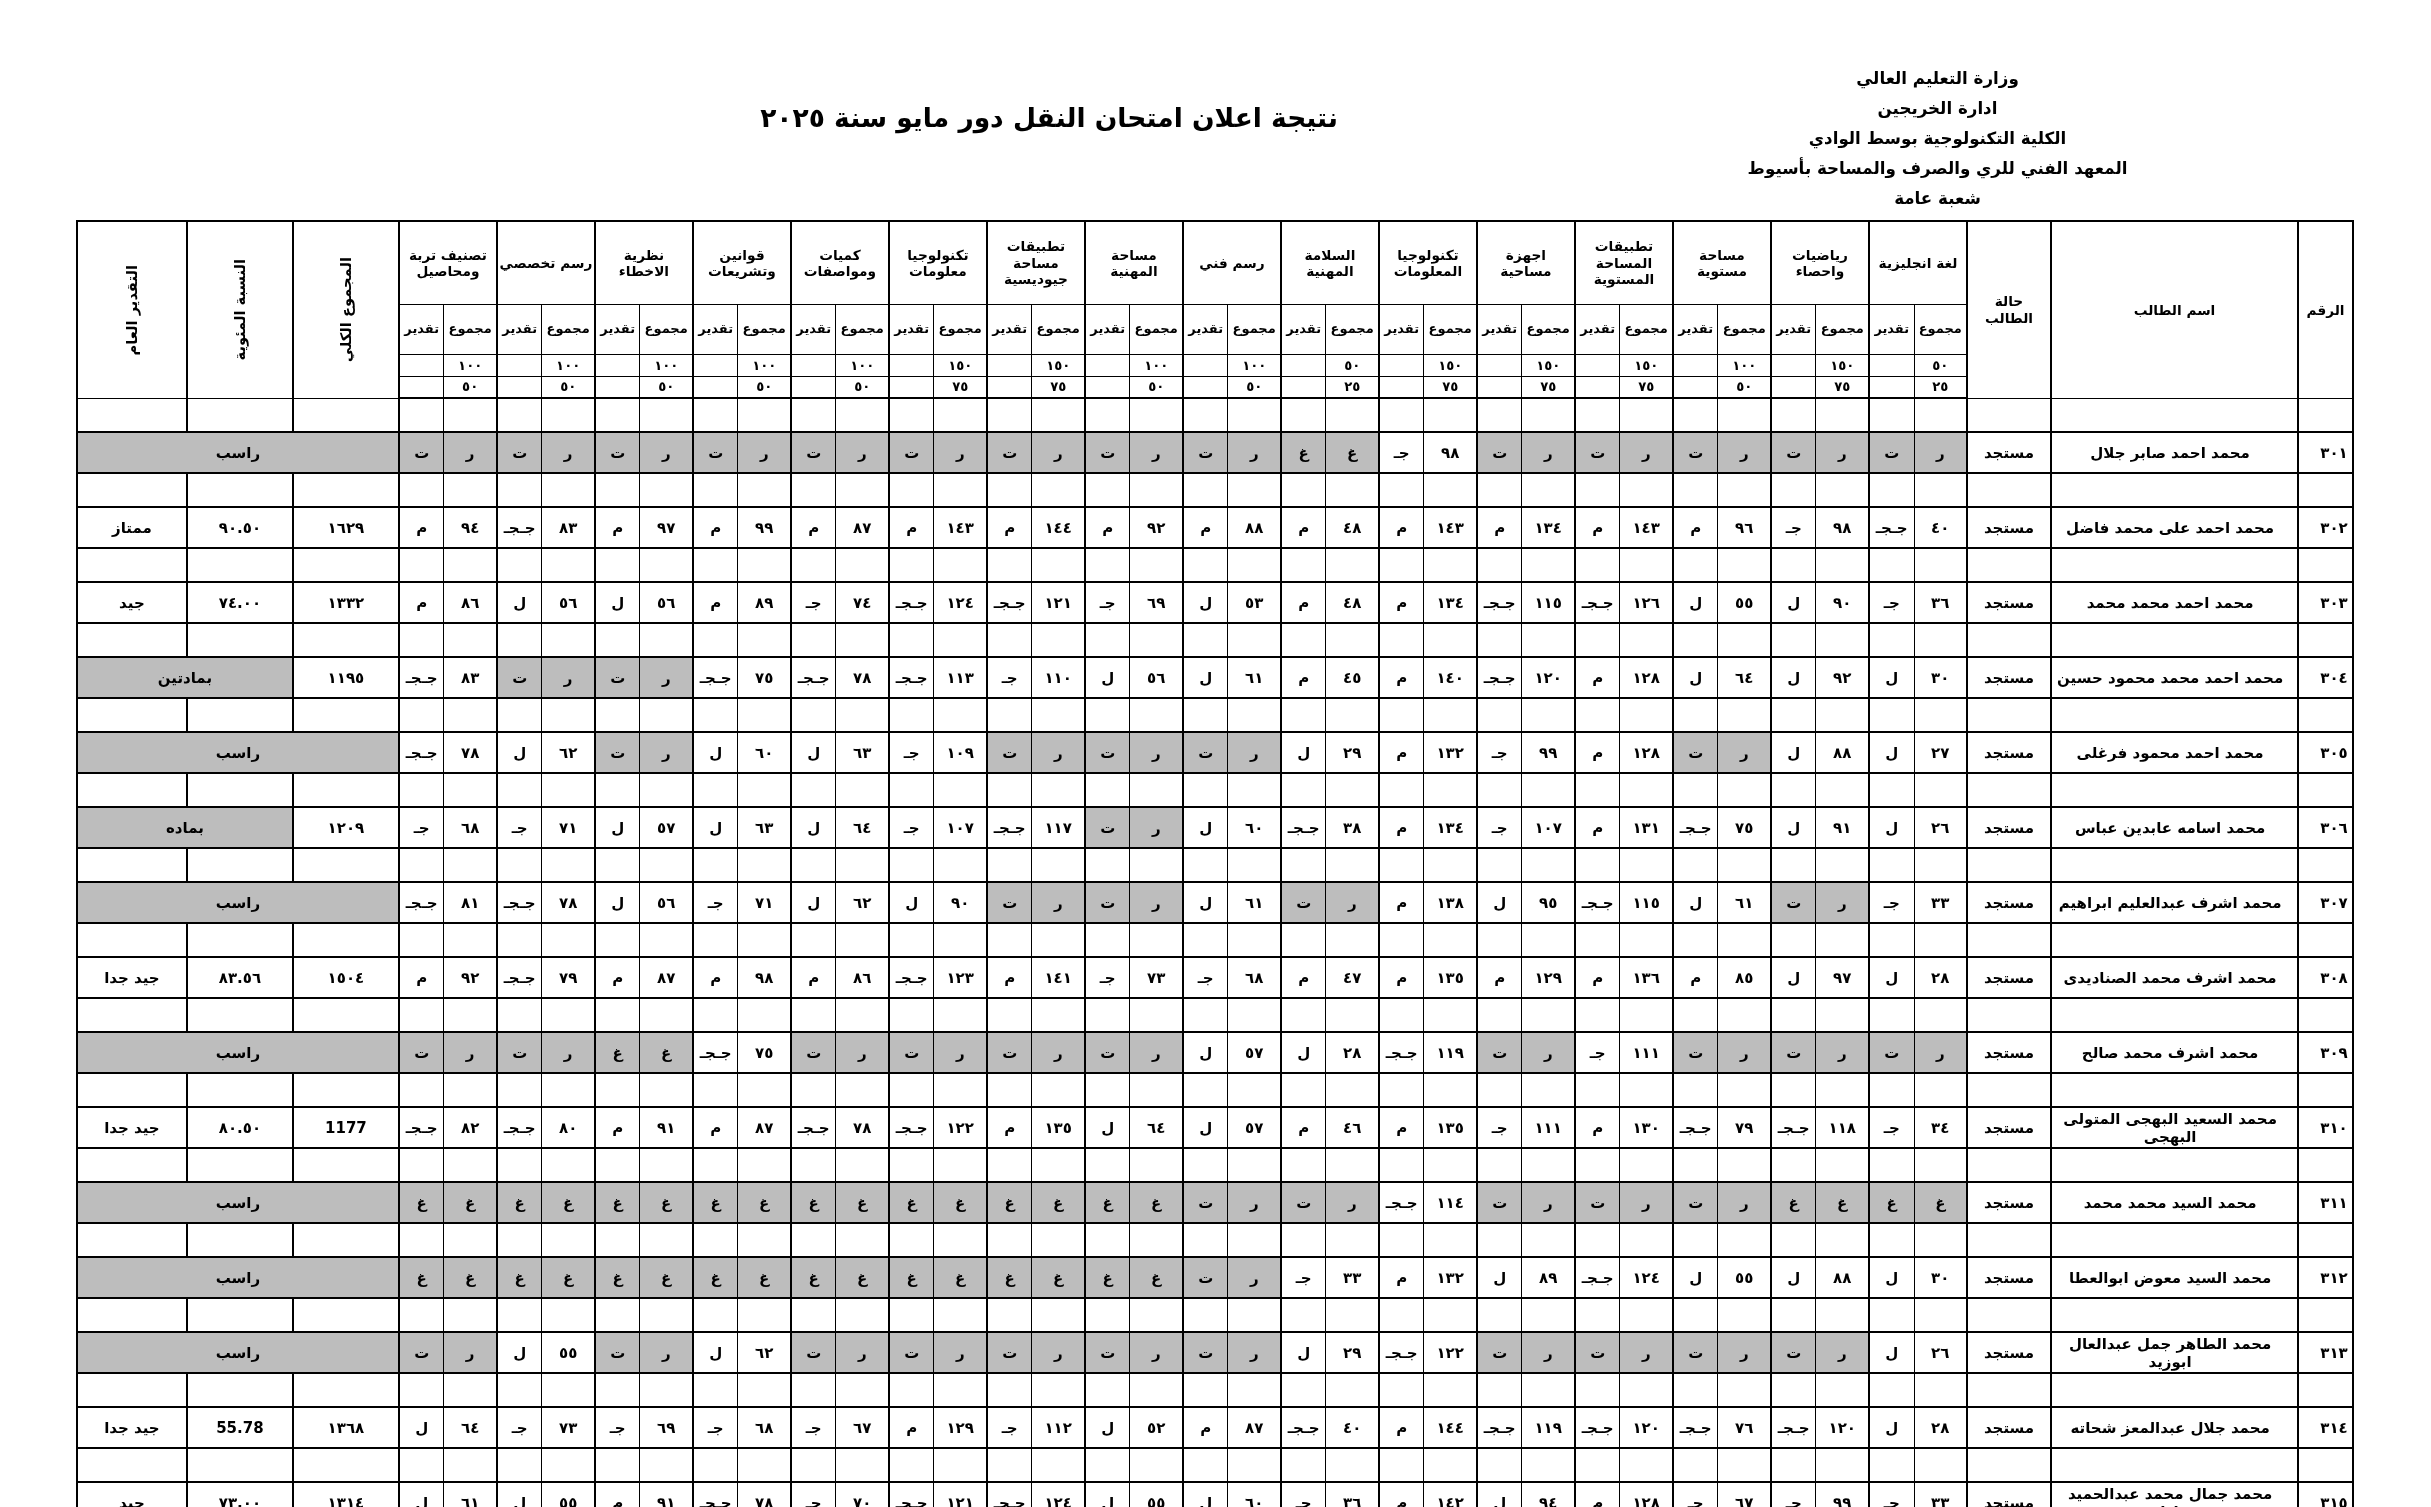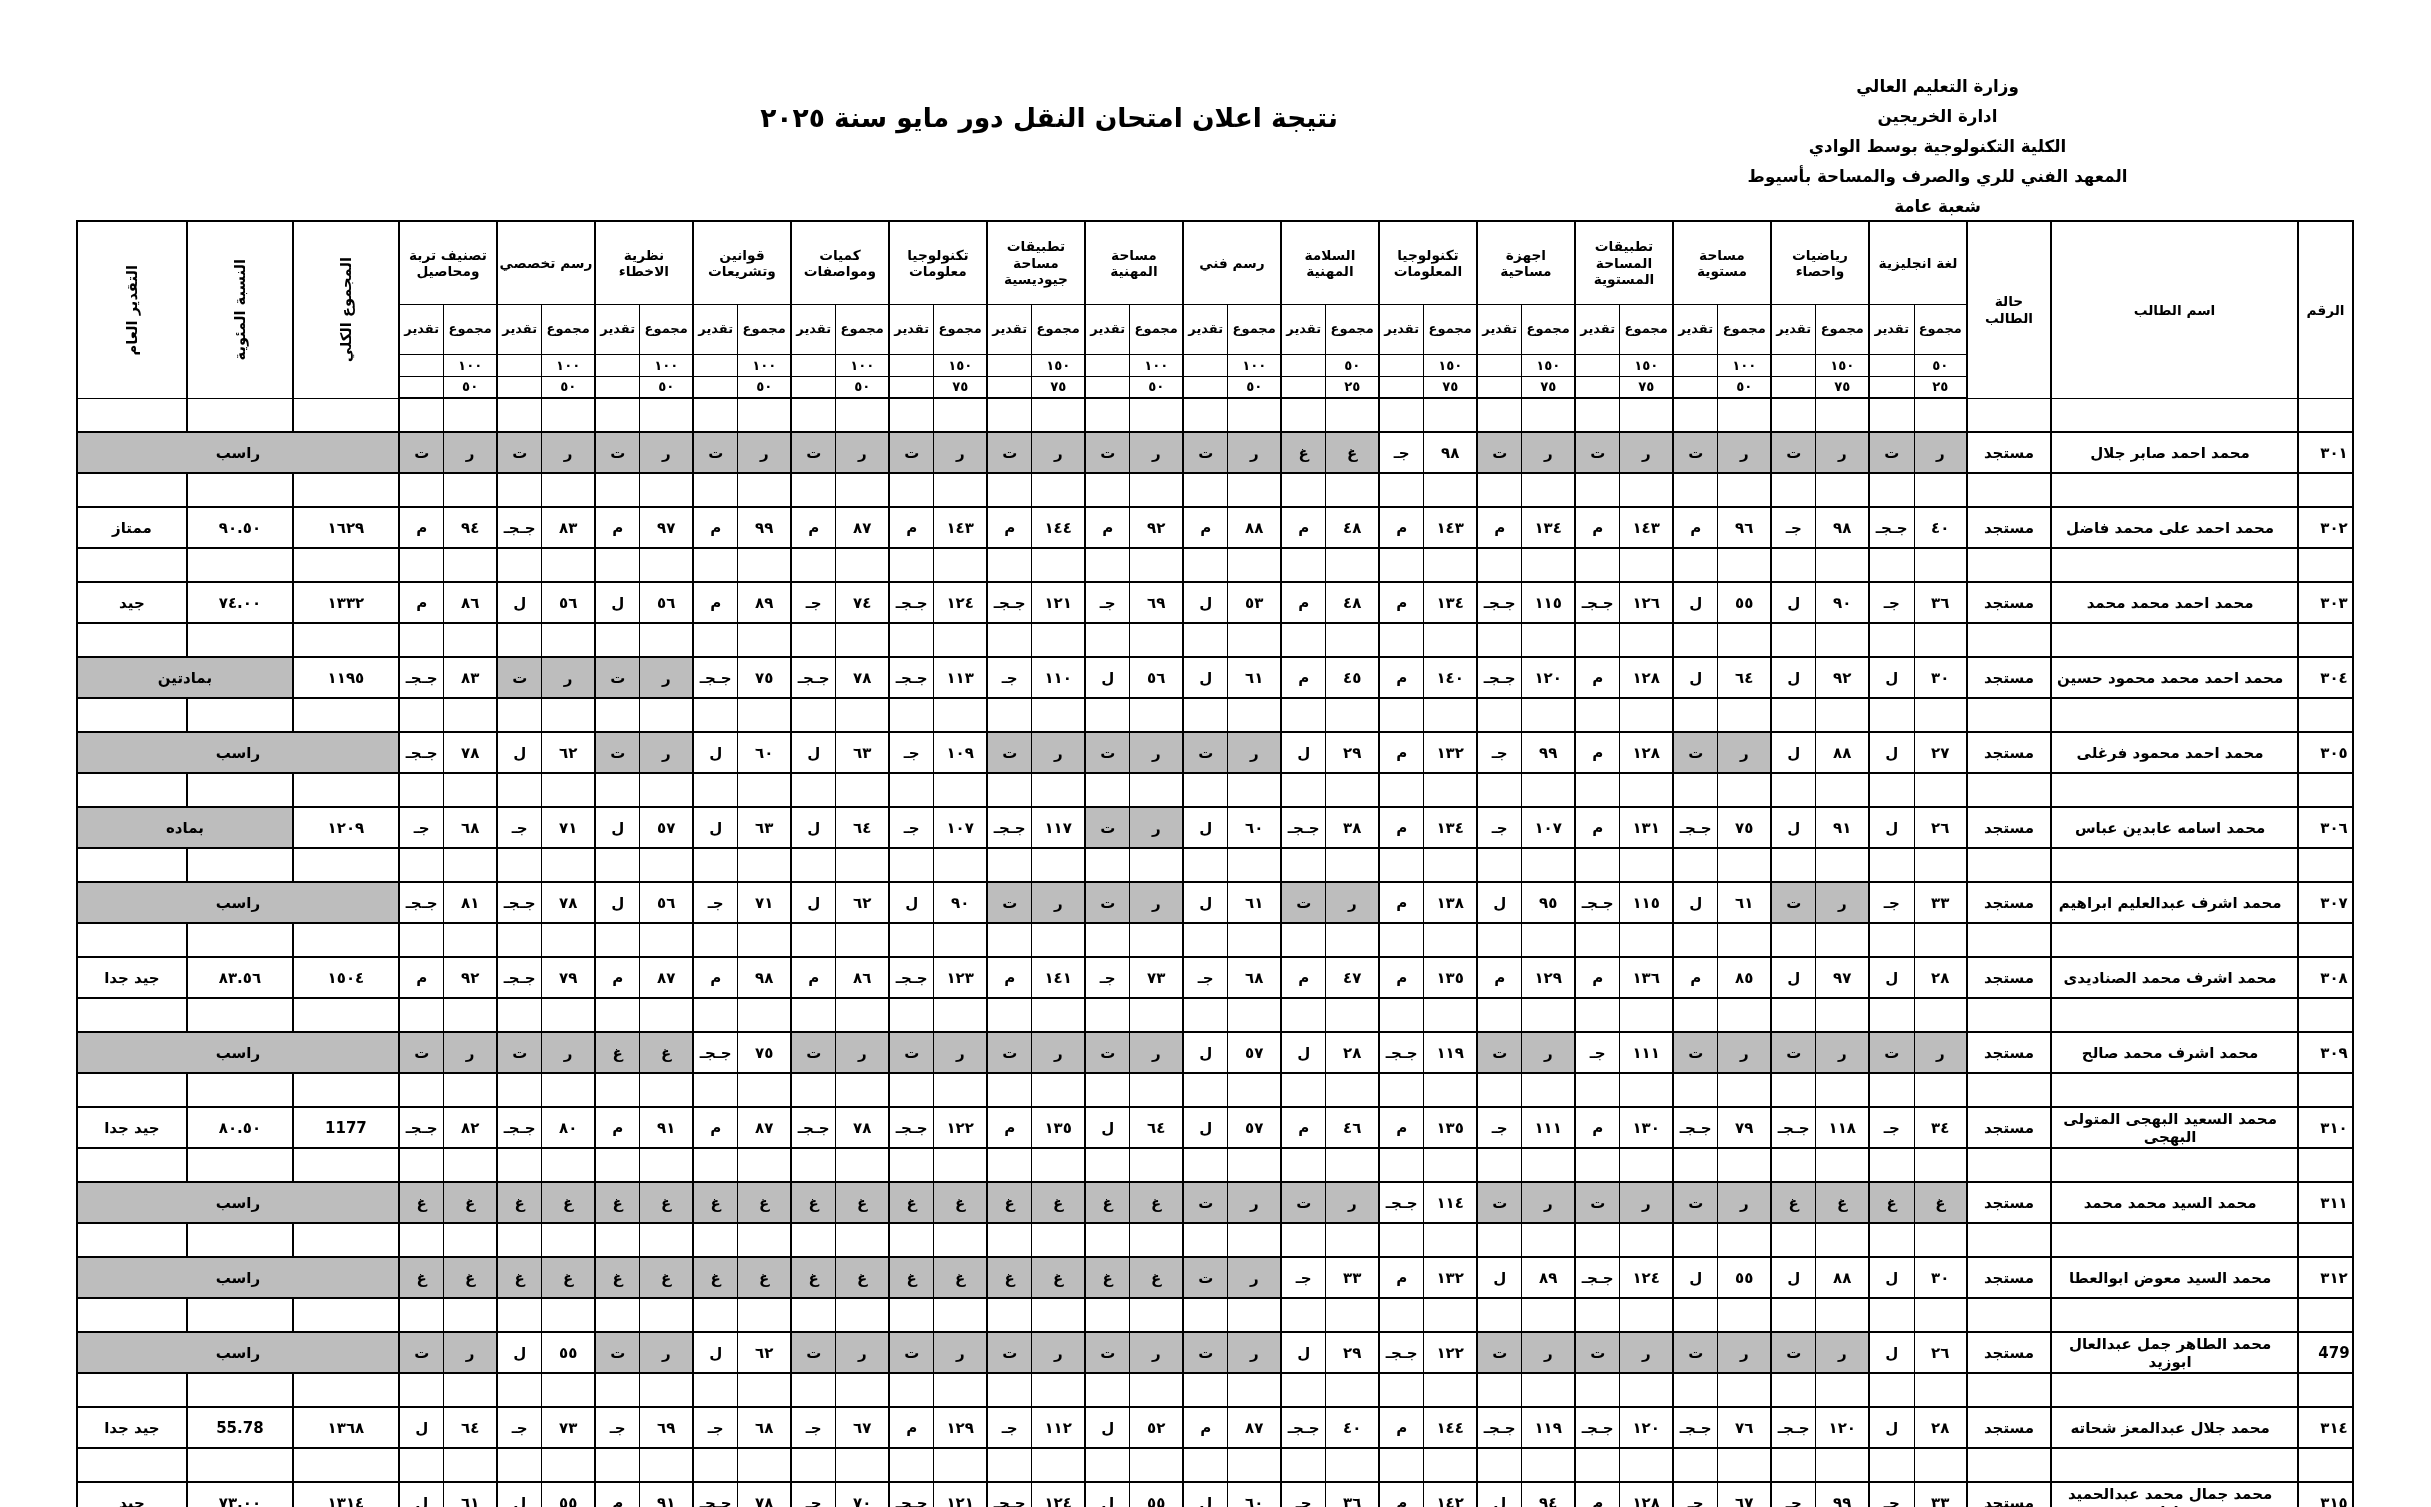--- a/index.html
+++ b/index.html
@@ -2,21 +2,21 @@
 <html lang="ar" dir="rtl"><head>
 <meta charset="utf-8">
 <style>
   html,body{margin:0;padding:0;}
   body{
     width:2432px;height:1507px;position:relative;background:#ffffff;
     font-family:"DejaVu Sans",sans-serif;direction:rtl;overflow:hidden;
     -webkit-font-smoothing:antialiased;
   }
   .ministry{
-    position:absolute;top:71px;right:284px;width:421px;text-align:center;
+    position:absolute;top:63px;right:284px;width:421px;text-align:center;
     font-weight:bold;font-size:16.7px;line-height:1.8;color:#000;
   }
   .page-title{
     position:absolute;top:102px;left:0;right:0;text-align:center;
     font-weight:bold;font-size:26.5px;color:#000;transform:translateX(-167px);
   }
   .table-wrap{position:absolute;top:220px;right:78px;}
   table{border-collapse:collapse;table-layout:fixed;width:2276px;background:#fff;border:2.9px solid #000;}
   th,td{
     border:1.5px solid #000;padding:0 1px;text-align:center;vertical-align:middle;
@@ -1210,21 +1210,21 @@
           <td></td>
           <td class="bR"></td>
           <td></td>
           <td class="bR"></td>
           <td></td>
           <td class="bR"></td>
           <td class="bR"></td>
           <td class="bR"></td>
         </tr>
         <tr class="data">
-          <td class="serial-cell">479</td>
+          <td class="serial-cell">٣١٣</td>
           <td class="name-cell bR">محمد الطاهر جمل عبدالعال ابوزيد</td>
           <td class="status-cell bR">مستجد</td>
           <td class="bR">٢٦</td>
           <td class="">ل</td>
           <td class="bR shaded">ر</td>
           <td class="shaded">ت</td>
           <td class="bR shaded">ر</td>
           <td class="shaded">ت</td>
           <td class="bR shaded">ر</td>
           <td class="shaded">ت</td>

